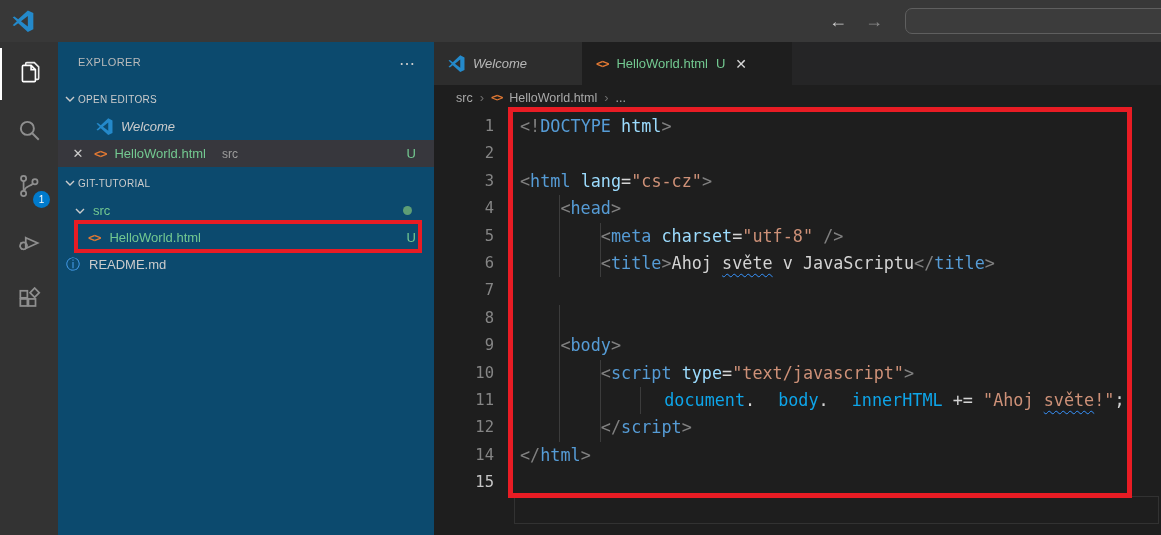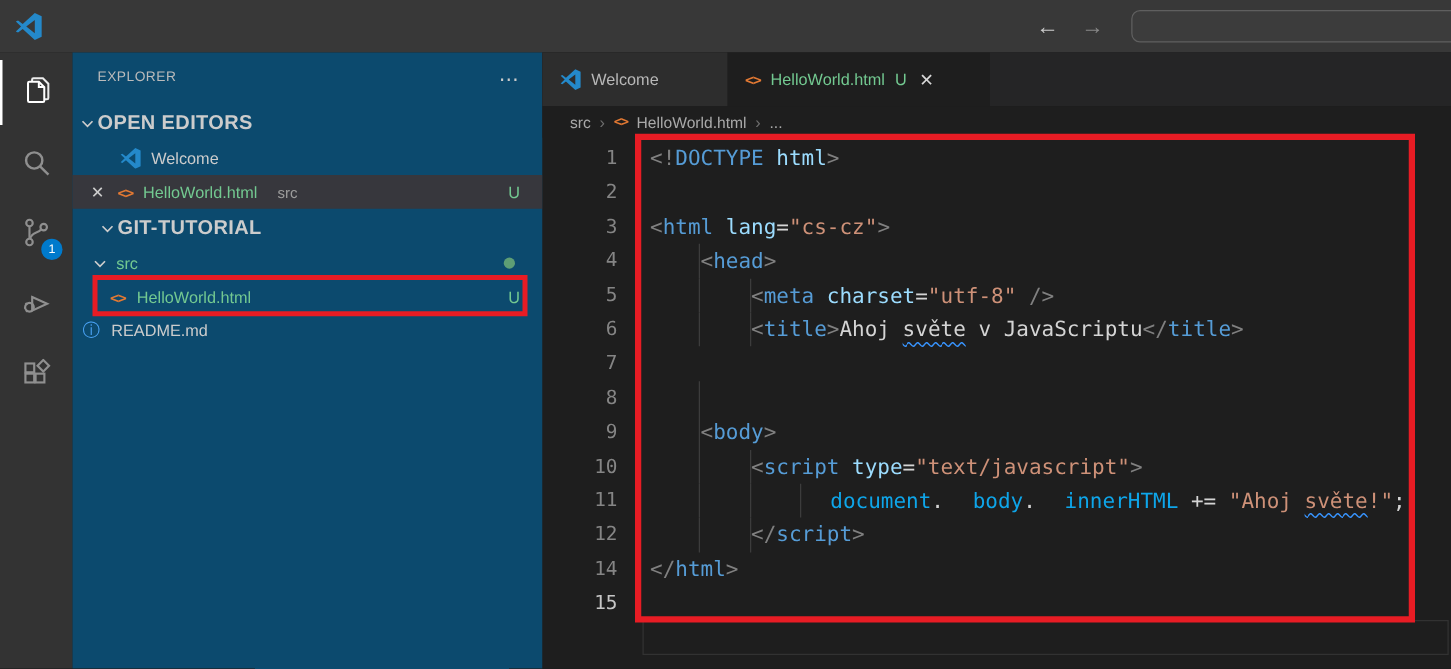--- a/index.html
+++ b/index.html
@@ -31,25 +31,25 @@
   .ab-item { position:absolute; left:0; width:58px; height:52px; display:flex; align-items:center; justify-content:center; }
   .ab-item.active { border-left:2px solid #ffffff; }
   .ab-badge {
     position:absolute; right:8px; bottom:4px; width:17px; height:17px; border-radius:50%;
     background:#007acc; color:#ffffff; font-size:10px; display:flex; align-items:center; justify-content:center;
   }
   
   .sidebar { width:376px; background:#0c4a6e; position:relative; flex:0 0 auto; font-size:13px; }
   .sb-row { position:absolute; left:0; width:376px; height:27px; display:flex; align-items:center; }
   .sb-title { top:8px; height:24px; padding-left:20px; font-size:11px; color:#bbbbbb; letter-spacing:0.4px; }
-  .sb-section { font-weight:bold; font-size:16px; color:#cccccc; letter-spacing:0.3px; height:22px; }
+  .sb-section { font-weight:normal; font-size:10px; color:#cccccc; letter-spacing:0.3px; height:22px; }
   .chev { width:16px; height:16px; flex:0 0 auto; }
   .sb-actions { position:absolute; right:18px; top:4px; color:#cccccc; font-size:16px; letter-spacing:1px; }
   .selected { background:#37373d; }
-  .it { }
+  .it { font-style:italic; }
   .green { color:#73c991; }
   .detail { color:#9d9d9d; font-size:12px; margin-left:8px; }
   .u-badge { margin-left:auto; margin-right:18px; color:#73c991; }
   .close-x { color:#cccccc; font-size:13px; width:16px; text-align:center; }
   .html-ico { color:#e37933; font-weight:bold; font-size:12px; font-family:"DejaVu Sans Mono", monospace; letter-spacing:-1px; }
   .info-ico { color:#4aa3f5; font-size:14px; }
   .mod-dot { position:absolute; right:22px; width:9px; height:9px; border-radius:50%; background:#5e9e75; }
   
   .editor { position:relative; width:727px; background:#1e1e1e; flex:0 0 auto; }
   .tabbar { position:absolute; top:0; left:0; width:727px; height:43px; background:#252526; display:flex; }
@@ -158,21 +158,21 @@
       </div>
 
       <div class="sb-row selected" style="top:98px; padding-left:12px; gap:8px;">
         <span class="close-x">✕</span>
         <span class="html-ico">&lt;&gt;</span>
         <span class="green">HelloWorld.html</span>
         <span class="detail">src</span>
         <span class="u-badge">U</span>
       </div>
 
-      <div class="sb-row sb-section" style="top:130px; padding-left:20px;">
+      <div class="sb-row sb-section" style="top:130px; padding-left:4px;">
         <svg class="chev" viewBox="0 0 16 16">
             <path d="M4 6 l4 4 4-4" stroke="#cccccc" stroke-width="1.4" fill="none"></path>
           </svg>
         <span>GIT-TUTORIAL</span>
       </div>
 
       <div class="sb-row" style="top:155px; padding-left:14px; gap:5px;">
         <svg class="chev" viewBox="0 0 16 16">
             <path d="M4 6 l4 4 4-4" stroke="#cccccc" stroke-width="1.4" fill="none"></path>
           </svg>

